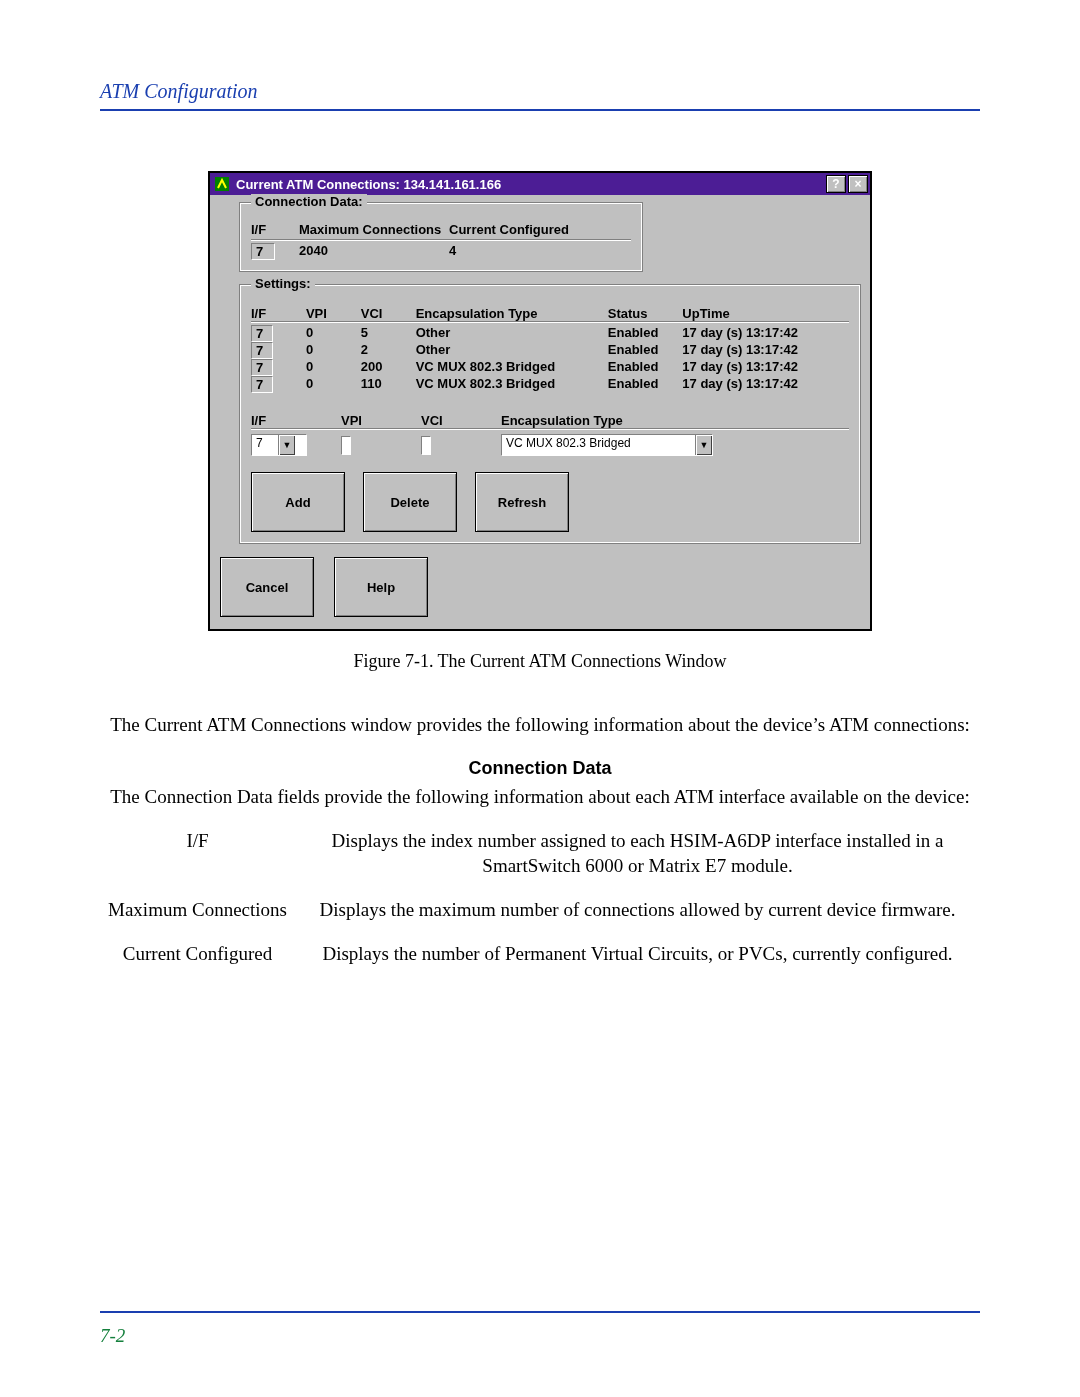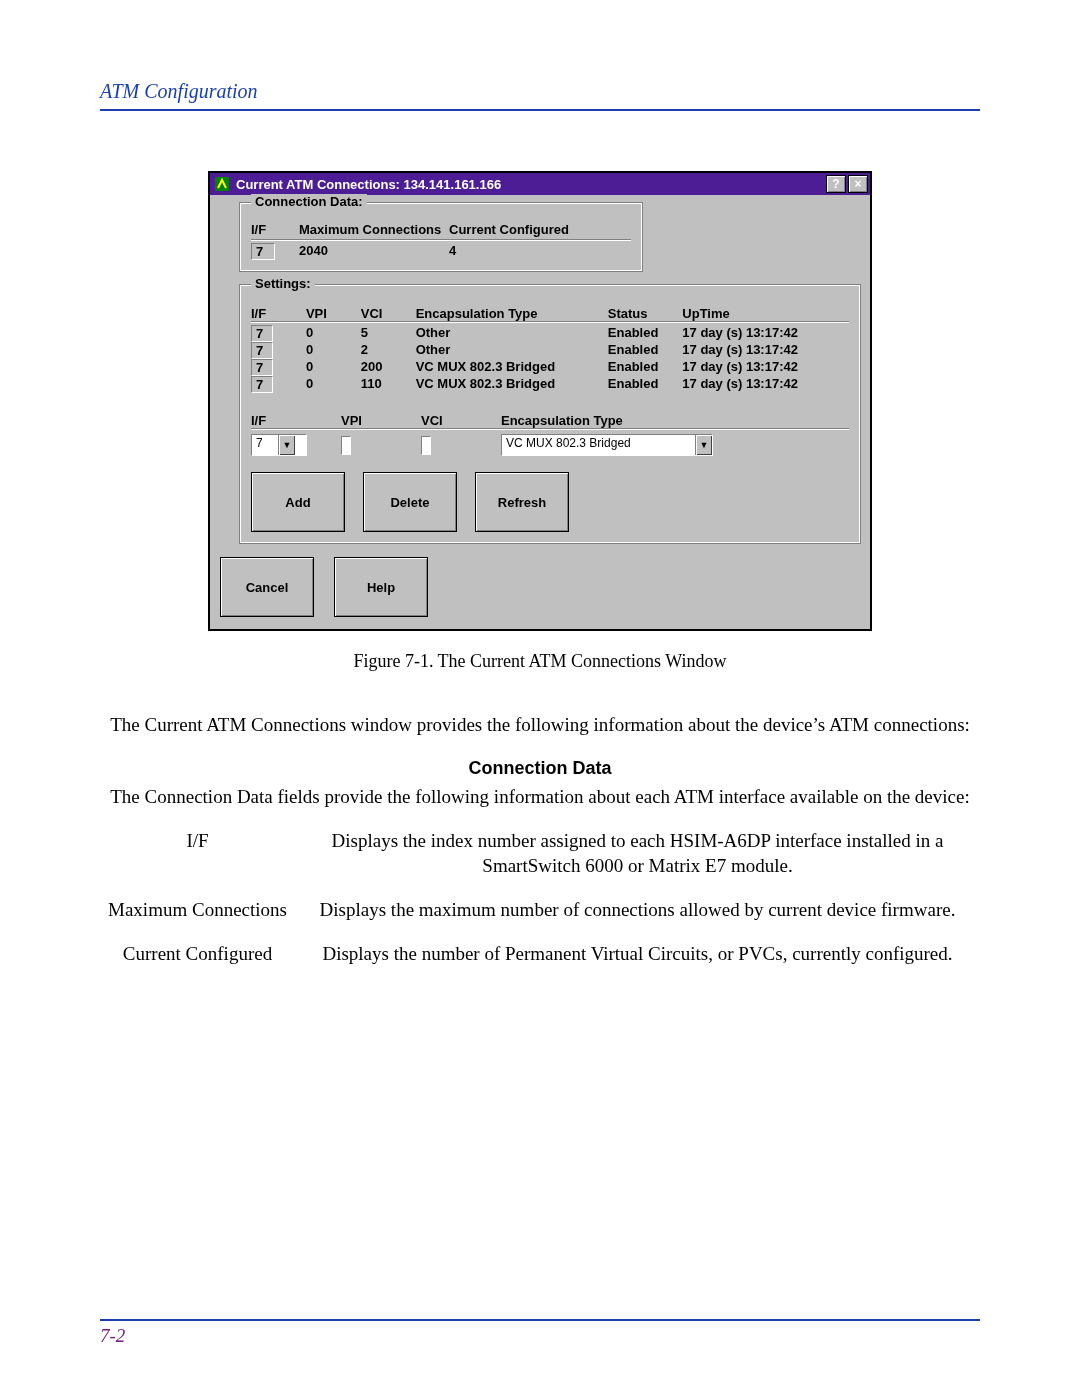--- a/index.html
+++ b/index.html
@@ -256,24 +256,24 @@
     flex-shrink: 0;
   }
   .def-desc { flex: 1; }
 
   .footer {
     position: absolute;
     bottom: 50px;
     left: 100px;
     right: 100px;
     border-top: 2px solid #1a3fb0;
-    padding-top: 4px;
+    padding-top: 12px;
     display: flex;
     justify-content: space-between;
-    color: #701a75;
+    color: #15803d;
     font-style: italic;
     font-size: 19px;
   }
 </style>
 </head>
 <body>
 
 <div class="page">
 
   <div class="header-line">

